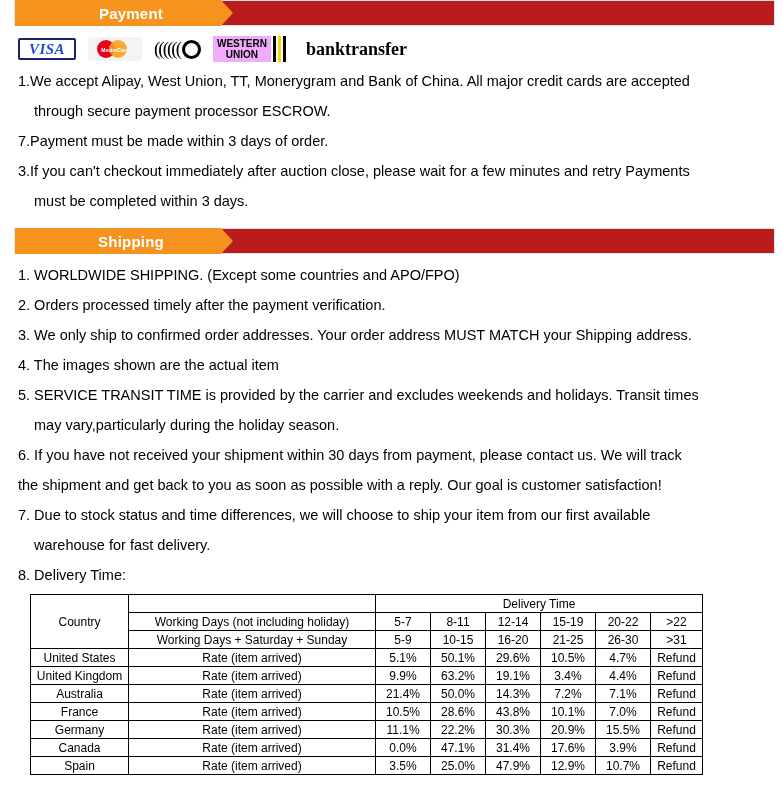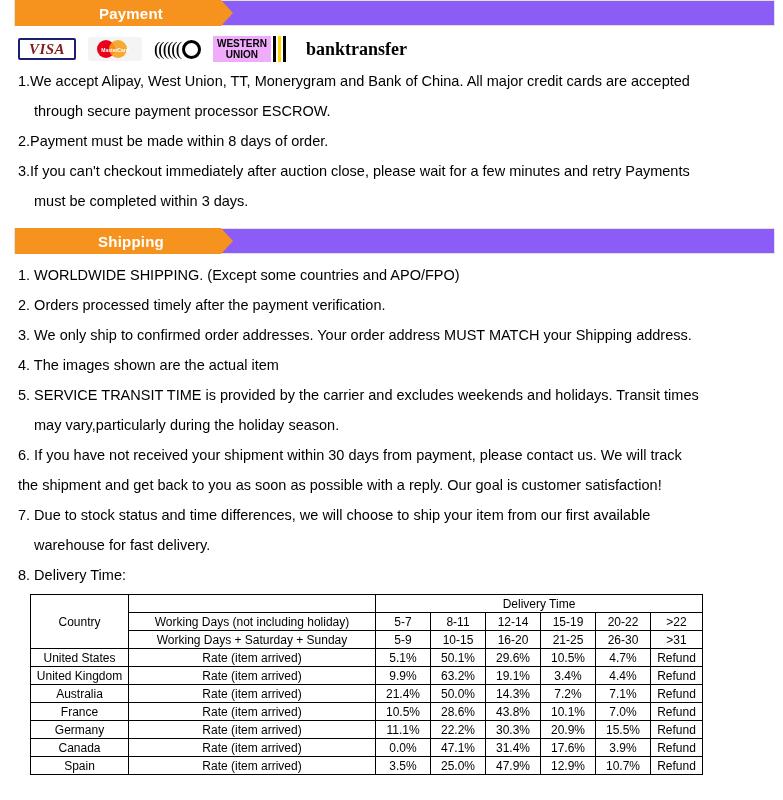--- a/index.html
+++ b/index.html
@@ -10,21 +10,21 @@
     font-family: "Liberation Sans", sans-serif;
     color: #000;
   }
   .page { position: relative; width: 783px; height: 800px; overflow: hidden; }
 
   
   .sec-header {
     position: relative;
     height: 26px;
     margin: 0 8px 0 14px;
-    background: #8b5cf6;
+    background: #b91c1c;
     border: 1px solid #e2e2e2;
     display: flex;
     align-items: center;
   }
   .sec-header .tab {
     position: relative;
     height: 26px;
     min-width: 170px;
     background: #f6921e;
     display: flex;
@@ -61,21 +61,21 @@
   }
   .visa {
     width: 58px; height: 22px;
     border: 2px solid #1a1f71;
     border-radius: 2px;
     display: flex; align-items: center; justify-content: center;
     font-family: "Liberation Serif", serif;
     font-style: italic;
     font-weight: bold;
     font-size: 15px;
-    color: #7f1d1d;
+    color: #1d4ed8;
     letter-spacing: .5px;
     background: #fff;
   }
   .mastercard {
     position: relative;
     width: 54px; height: 24px;
     background: #f4f4f4;
     border-radius: 3px;
     display: flex; align-items: center; justify-content: center;
   }
@@ -200,21 +200,21 @@
         <i class="y"></i>
         <i></i>
       </div>
     </div>
     <div class="banktransfer">banktransfer</div>
   </div>
 
   <div>
     <p class="para">1.We accept Alipay, West Union, TT, Monerygram and Bank of China. All major credit cards are accepted</p>
     <p class="para indent2">through secure payment processor ESCROW.</p>
-    <p class="para">2.Payment must be made within 8 days of order.</p>
+    <p class="para">7.Payment must be made within 3 days of order.</p>
     <p class="para">3.If you can't checkout immediately after auction close, please wait for a few minutes and retry Payments</p>
     <p class="para indent2">must be completed within 3 days.</p>
   </div>
 
   <div class="sec-header" style="margin-top:12px;">
     <div class="tab-left-block"></div>
     <div class="tab">
       <span class="tab-label">Shipping</span>
     </div>
   </div>

